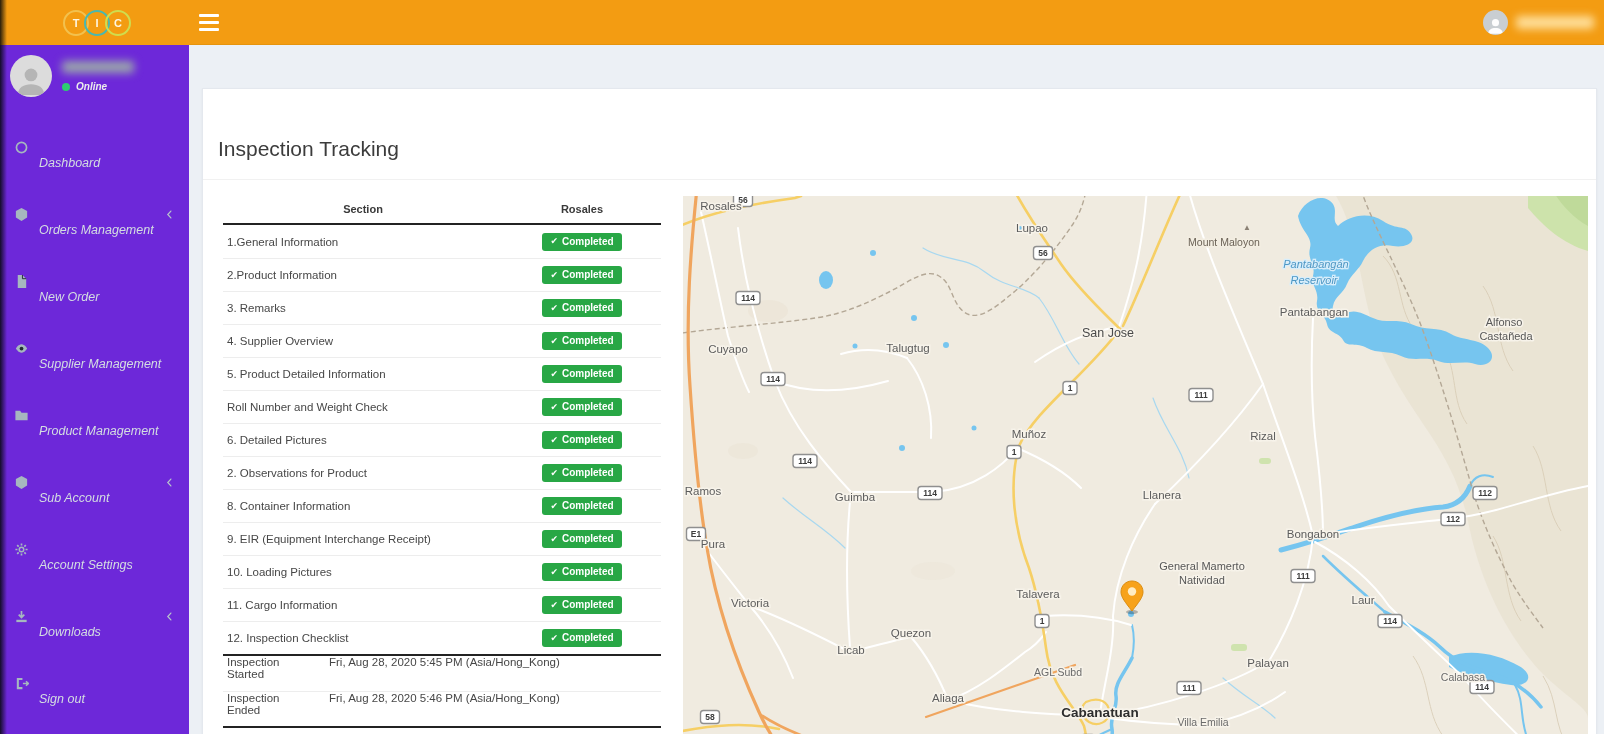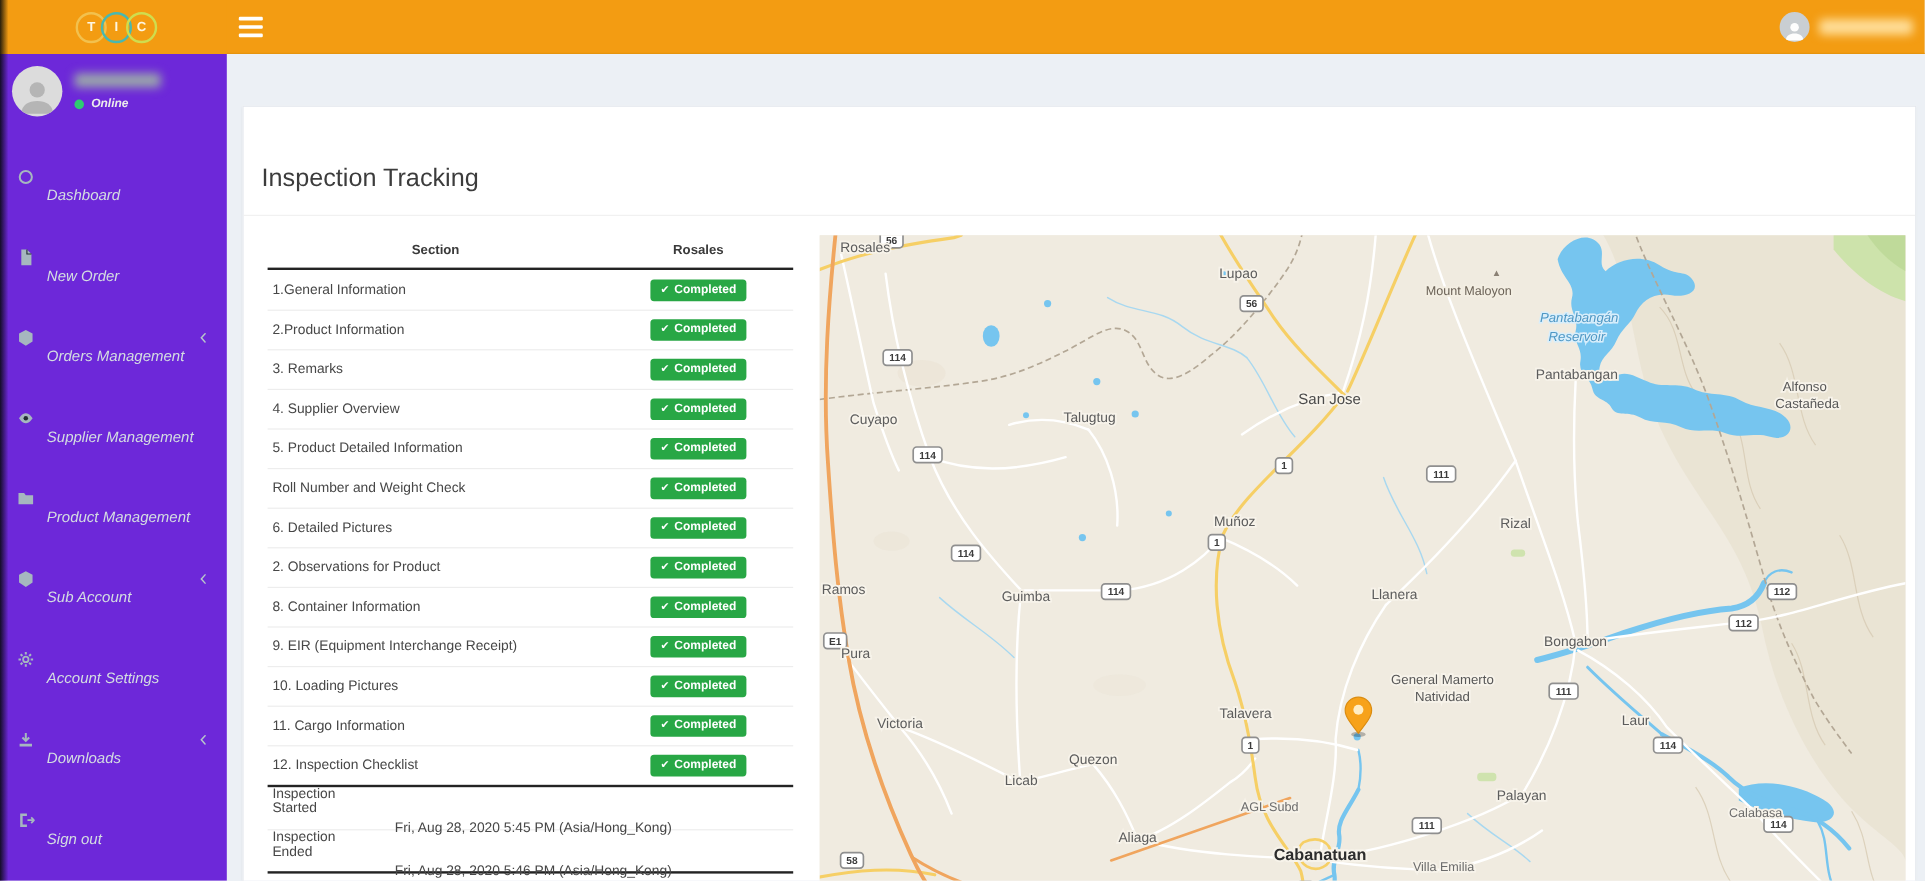--- a/index.html
+++ b/index.html
@@ -65,21 +65,21 @@
   .trow:first-of-type { border-top:none; }
   .trow .c1 { width:280px; padding-left:4px; }
   .trow .c2 { width:158px; display:flex; justify-content:center; }
   .badge { background:#28a745; color:#fff; font-size:10px; font-weight:bold;
     padding:3px 8px 4px 8px; border-radius:3px; display:inline-flex; align-items:center; gap:4px; }
   .badge .chk { font-size:9px; }
   .meta-block { border-top:2px solid #232323; }
   .mrow { display:flex; align-items:flex-start; height:35px; border-top:1px solid #ededed; }
   .mrow:first-of-type { border-top:none; }
   .mrow .ml { width:88px; padding-left:4px; }
-  .mrow .mv { padding-left:18px;margin-top:28px; }
+  .mrow .mv { padding-left:18px; }
   .meta-end { border-bottom:2px solid #232323; }
 
   
   .map-wrap { position:absolute; left:480px; top:16px; width:905px; height:696px;
     overflow:hidden; background:#f0ebe0; cursor:grab; }
   .map-wrap svg text { font-family:"Liberation Sans","DejaVu Sans",sans-serif; }
   .mt-town { font-size:11.5px; fill:#5c5c5c; paint-order:stroke; stroke:#f7f3ea; stroke-width:3px; }
   .mt-small { font-size:10.5px; fill:#6b6b6b; paint-order:stroke; stroke:#f7f3ea; stroke-width:3px; }
   .mt-city { font-size:12.5px; fill:#4a4a4a; paint-order:stroke; stroke:#f7f3ea; stroke-width:3px; }
   .mt-bigcity { font-size:13.5px; font-weight:bold; fill:#2d2d2d; paint-order:stroke; stroke:#f7f3ea; stroke-width:3.5px; }
@@ -140,33 +140,33 @@
     </div>
     <ul class="side-menu" id="side-menu">
         <li class="side-item">
           <span class="icn"><svg width="15" height="15" viewBox="0 0 16 16">
               <circle cx="8" cy="8" r="5.4" fill="none" stroke="currentColor" stroke-width="1.8"></circle>
             </svg></span>
           <span class="lbl">Dashboard</span>
         </li>
         <li class="side-item">
           <span class="icn"><svg width="15" height="15" viewBox="0 0 16 16">
-              <path d="M4 1h5l4 4v10H4Z" fill="currentColor"></path>
-              <path d="M9 1v4h4" fill="none" stroke="#222d32" stroke-width="1"></path>
-            </svg></span>
-          <span class="lbl">New Order</span>
-        </li>
-        <li class="side-item">
-          <span class="icn"><svg width="15" height="15" viewBox="0 0 16 16">
               <path d="M8 1l6 3.2v7L8 15 2 11.2v-7Z" fill="currentColor"></path>
             </svg></span>
           <span class="lbl">Orders Management</span>
           <span class="chev"><svg width="11" height="11" viewBox="0 0 16 16">
               <path d="M10 3 5.5 8 10 13" fill="none" stroke="currentColor" stroke-width="1.8" stroke-linecap="round"></path>
             </svg></span>
+        </li>
+        <li class="side-item">
+          <span class="icn"><svg width="15" height="15" viewBox="0 0 16 16">
+              <path d="M4 1h5l4 4v10H4Z" fill="currentColor"></path>
+              <path d="M9 1v4h4" fill="none" stroke="#222d32" stroke-width="1"></path>
+            </svg></span>
+          <span class="lbl">New Order</span>
         </li>
         <li class="side-item">
           <span class="icn"><svg width="15" height="15" viewBox="0 0 16 16">
               <path d="M8 3.5C4.5 3.5 2 8 2 8s2.5 4.5 6 4.5S14 8 14 8 11.5 3.5 8 3.5Z" fill="currentColor"></path>
               <circle cx="8" cy="8" r="2" fill="#222d32"></circle>
             </svg></span>
           <span class="lbl">Supplier Management</span>
         </li>
         <li class="side-item">
           <span class="icn"><svg width="15" height="15" viewBox="0 0 16 16">

